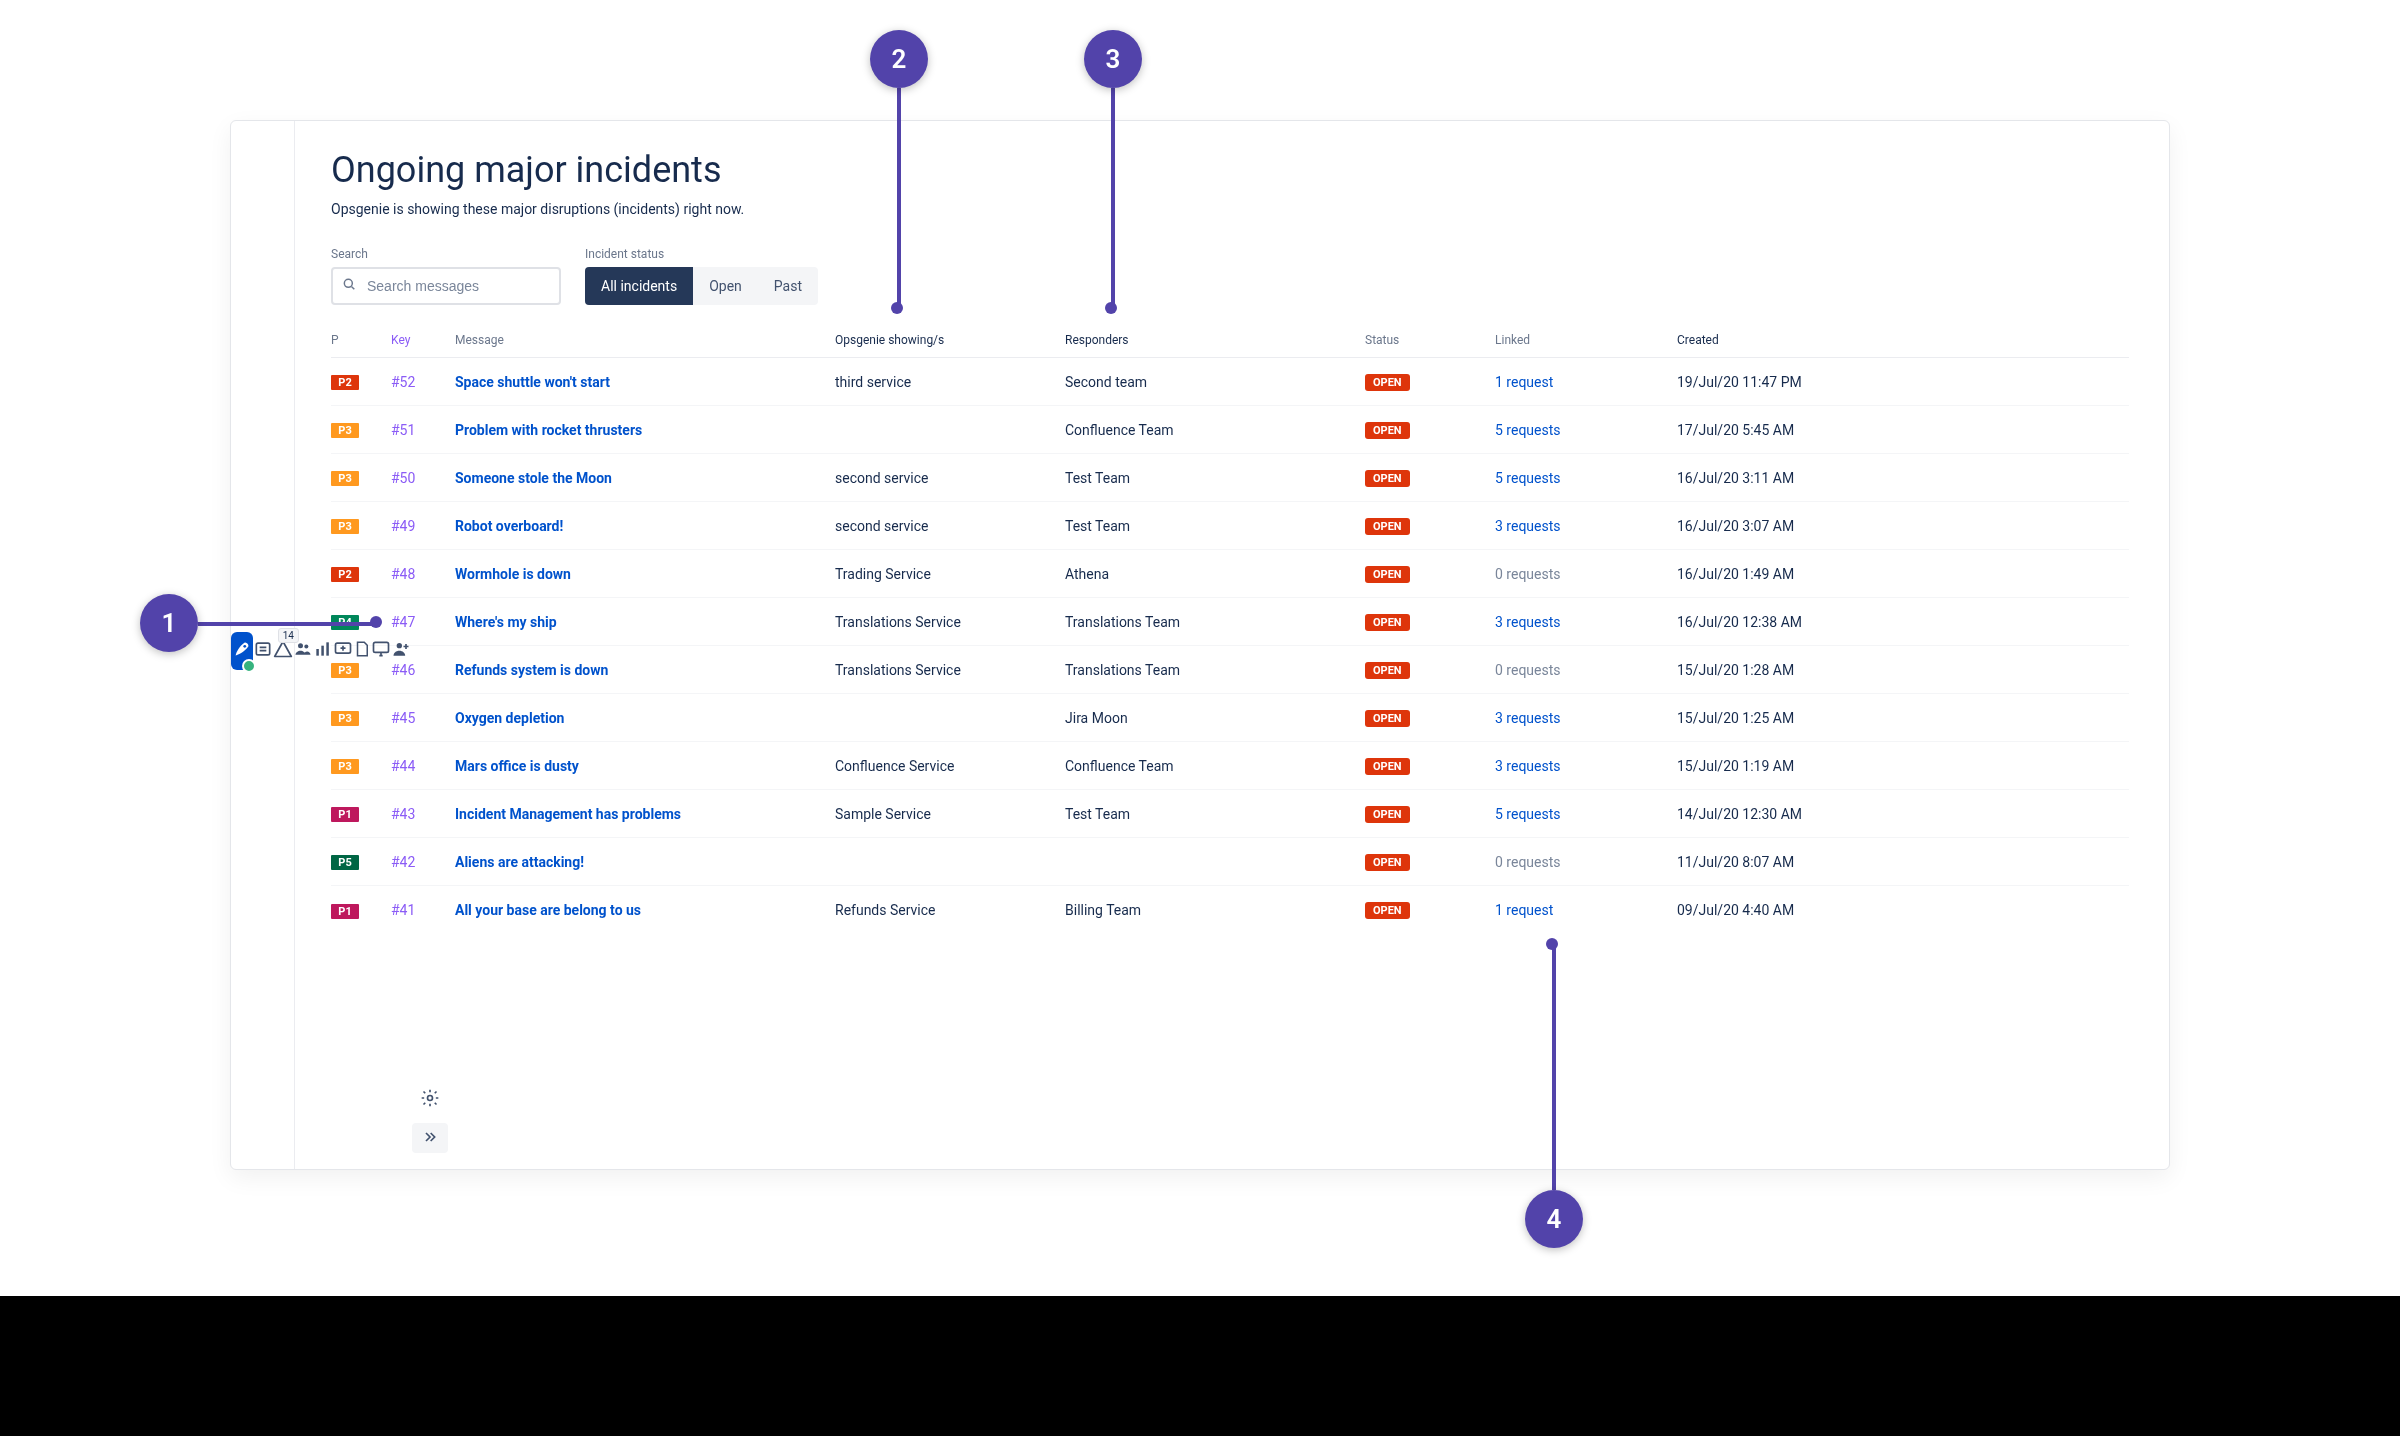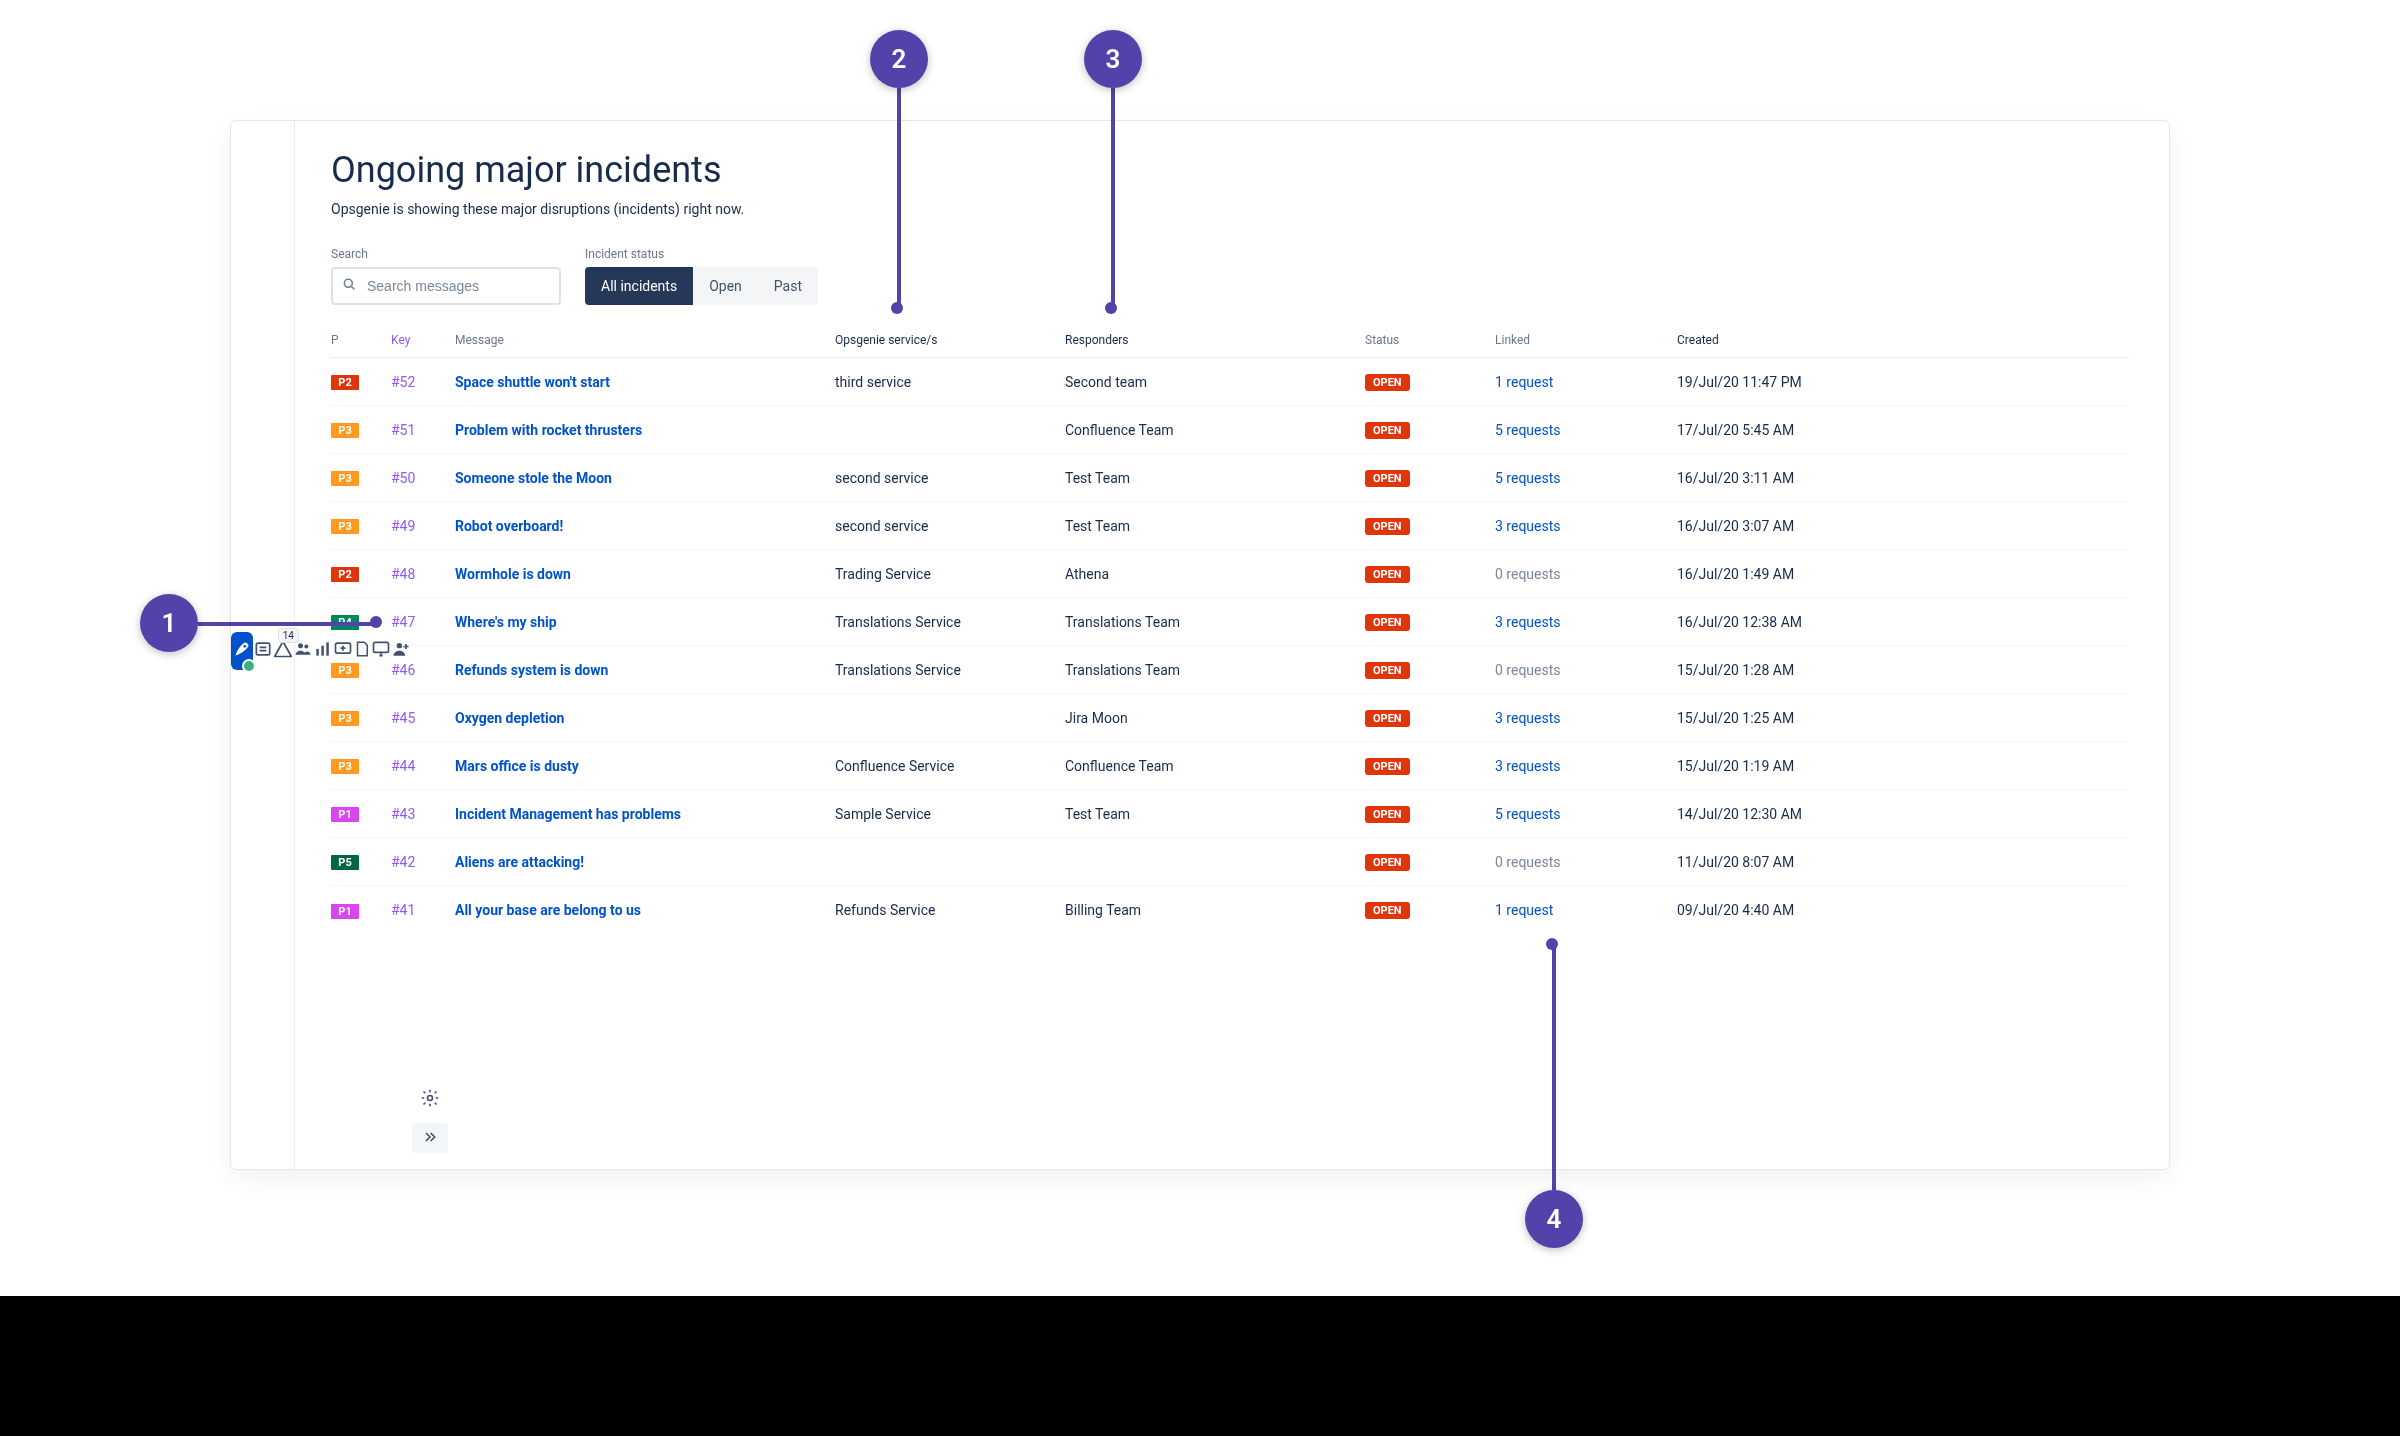--- a/index.html
+++ b/index.html
@@ -166,21 +166,21 @@
   .pri-badge {
     display:inline-block;
     min-width: 28px;
     padding: 1px 6px;
     border-radius: 1px;
     color:#fff;
     font-size:11px;
     font-weight:700;
     text-align:center;
   }
-  .pri-P1 { background:#d946ef; }
+  .pri-P1 { background:#be185d; }
   .pri-P2 { background:#de350b; }
   .pri-P3 { background:#ff991f; }
   .pri-P4 { background:#00875a; }
   .pri-P5 { background:#006644; }
   
   .status-badge {
     display:inline-block;
     padding: 2px 8px;
     border-radius: 3px;
     color:#fff;
@@ -351,21 +351,21 @@
             <div class="seg-item">Past</div>
           </div>
         </div>
       </div>
 
       <div class="table">
         <div class="thead">
           <div class="col-p">P</div>
           <div class="col-key">Key</div>
           <div class="col-msg">Message</div>
-          <div class="col-svc">Opsgenie service/s</div>
+          <div class="col-svc">Opsgenie showing/s</div>
           <div class="col-resp">Responders</div>
           <div class="col-status">Status</div>
           <div class="col-linked">Linked</div>
           <div class="col-created">Created</div>
         </div>
         <div id="tbody">
             <div class="row">
               <div class="col-p"><span class="pri-badge pri-P2">P2</span></div>
               <div class="col-key">#52</div>
               <div class="col-msg"><a class="msg-link" href="#">Space shuttle won't start</a></div>

